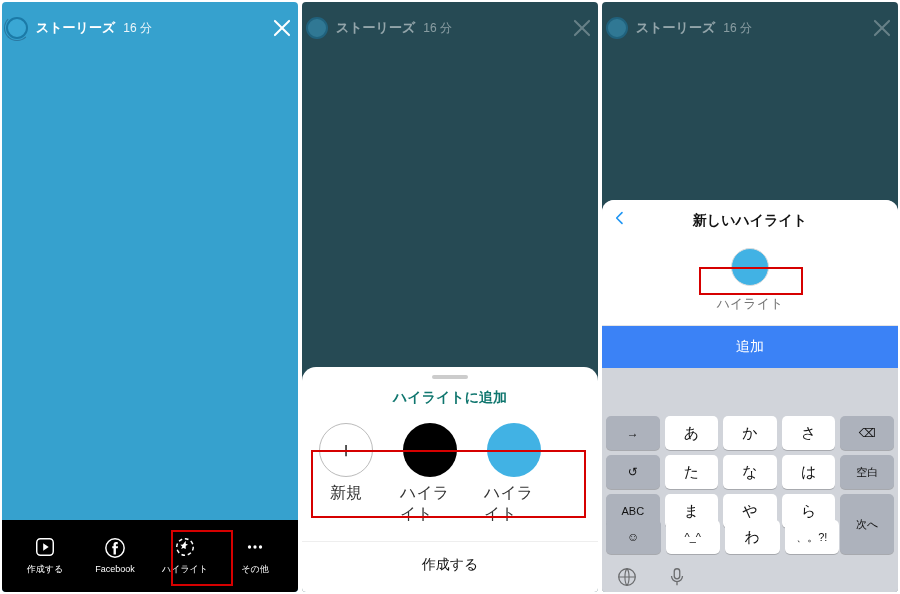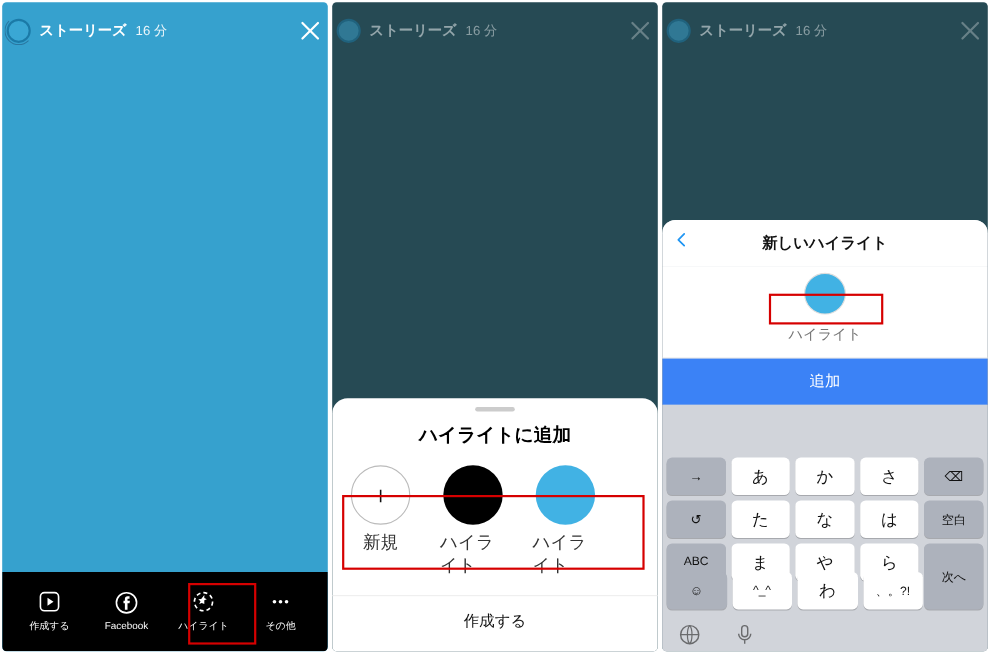--- a/index.html
+++ b/index.html
@@ -68,21 +68,21 @@
   .s2 { background:#264a54; }
   .s2 .top-bar, .s3 .top-bar { opacity:.5; }
   .sheet2{
     position:absolute; left:0; right:0; bottom:0;
     background:#fff; border-radius:14px 14px 0 0;
     min-height:198px;
     display:flex; flex-direction:column; align-items:center;
     padding:8px 0 18px;
   }
   .grabber{ width:36px; height:4px; border-radius:2px; background:#ccc; margin-bottom:10px;}
-  .sheet-title{ font-size:17px; font-weight:600; color:#000000; margin-bottom:14px;}
+  .sheet-title{ font-size:14px; font-weight:600; color:#0f766e; margin-bottom:14px;}
   .hl-row{
     display:flex; gap:24px; padding:2px 14px 6px; width:100%;
     justify-content:flex-start;
   }
   .hl-item{ width:60px; display:flex; flex-direction:column; align-items:center; gap:6px; cursor:pointer;}
   .hl-circle{ width:54px; height:54px; border-radius:50%; display:flex; align-items:center; justify-content:center;}
   .hl-new{ border:1px solid #bbb; background:#fff;}
   .hl-new .plus{ font-size:22px; color:#111; font-weight:300;}
   .hl-black{ background:#000;}
   .hl-blue{ background:#41b2e4;}

